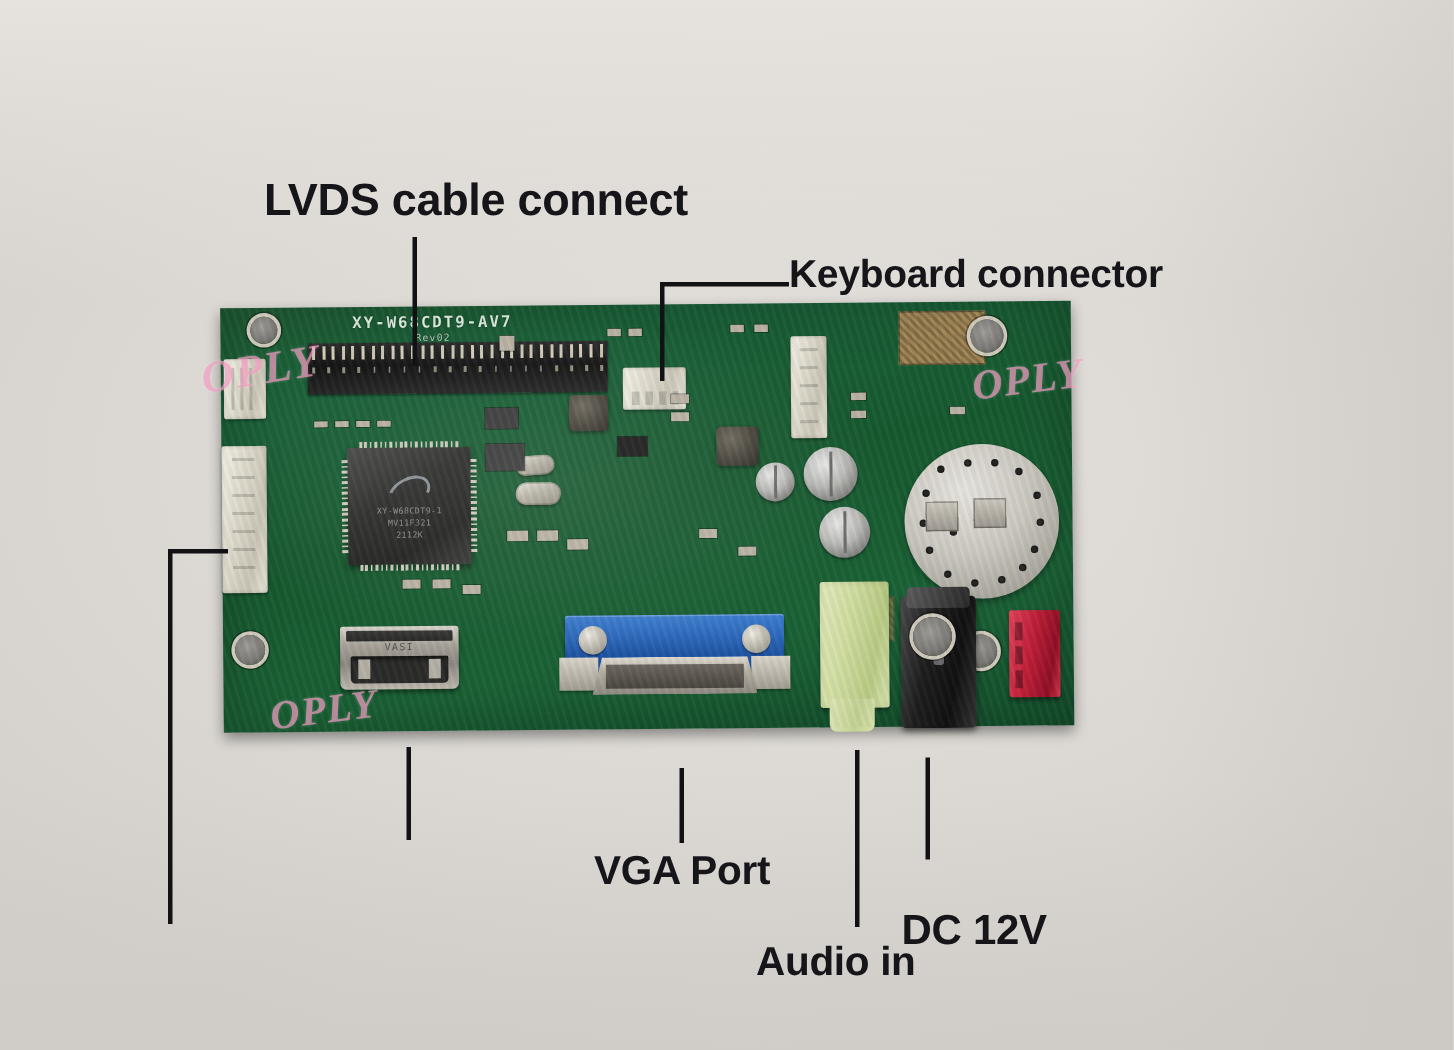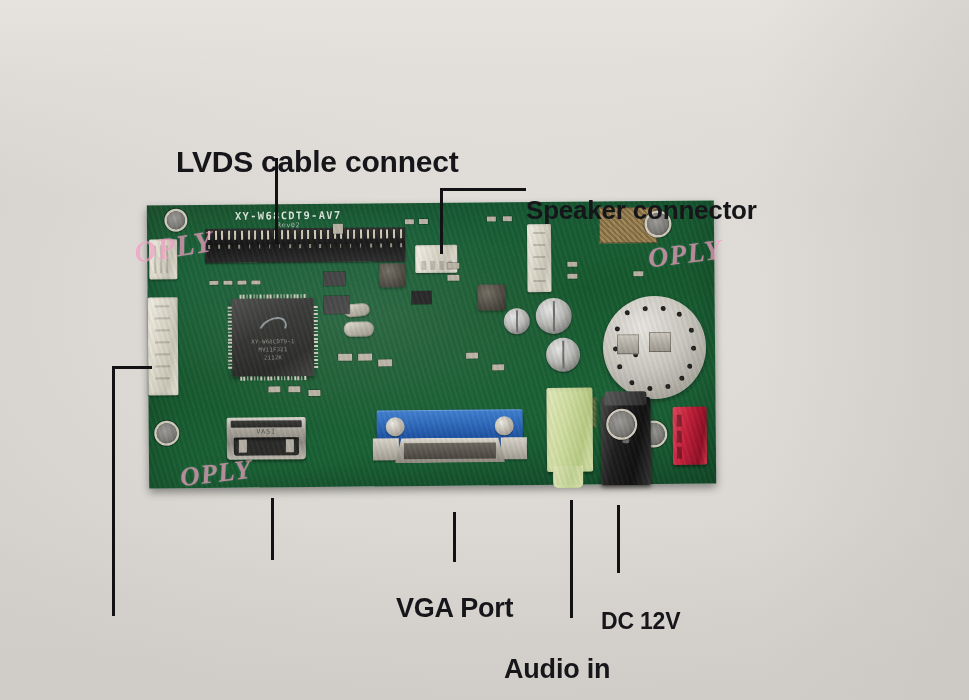--- a/index.html
+++ b/index.html
@@ -159,21 +159,21 @@
     background:linear-gradient(160deg,#e6e3d8 0%,#b8b4a6 45%,#918d80 100%);
     box-shadow:0 1px 2px rgba(0,0,0,.45), inset 0 0 0 1px rgba(0,0,0,.18);}
 
   
   .inductor{position:absolute;border-radius:3px;
     background:radial-gradient(circle at 35% 30%,#6f6a5e 0%,#4a463d 55%,#2e2b25 100%);
     box-shadow:0 1px 3px rgba(0,0,0,.5);}
 
   
   .lbl{position:absolute;color:#16161a;font-weight:700;white-space:nowrap;
-       letter-spacing:-0.2px;margin-top:28px;}
+       letter-spacing:-0.2px;}
   .line{position:absolute;background:#121214;}
   .vline{width:3px;}
   .hline{height:3px;}
 
   
   .wm{position:absolute;color:#f49ec4;font-weight:800;font-style:italic;
       font-family:"Liberation Serif", serif;opacity:.72;
       text-shadow:0 0 2px rgba(255,255,255,.35);pointer-events:none;
       letter-spacing:1px;}
 </style>
@@ -490,23 +490,23 @@
   <div class="line vline" style="left:271px;top:498px;height:62px;"></div>
 
   <div class="line vline" style="left:453px;top:512px;height:50px;"></div>
 
   <div class="line vline" style="left:570px;top:500px;height:118px;"></div>
 
   <div class="line vline" style="left:617px;top:505px;height:68px;"></div>
 
   <div class="lbl" style="left:176px;top:117px;font-size:30px;">LVDS cable connect</div>
 
-  <div class="lbl" style="left:526px;top:167px;font-size:26px;">Speaker connector</div>
+  <div class="lbl" style="left:526px;top:167px;font-size:26px;">Keyboard connector</div>
 
 
 
   <div class="lbl" style="left:504px;top:626px;font-size:27px;">Audio in</div>
 
   <div class="lbl" style="left:396px;top:565px;font-size:27px;">VGA Port</div>
 
-  <div class="lbl" style="left:601px;top:580px;font-size:23px;">DC 12V</div>
+  <div class="lbl" style="left:601px;top:604px;font-size:28px;">DC 12V</div>
 
 </div>
 
 </body></html>

